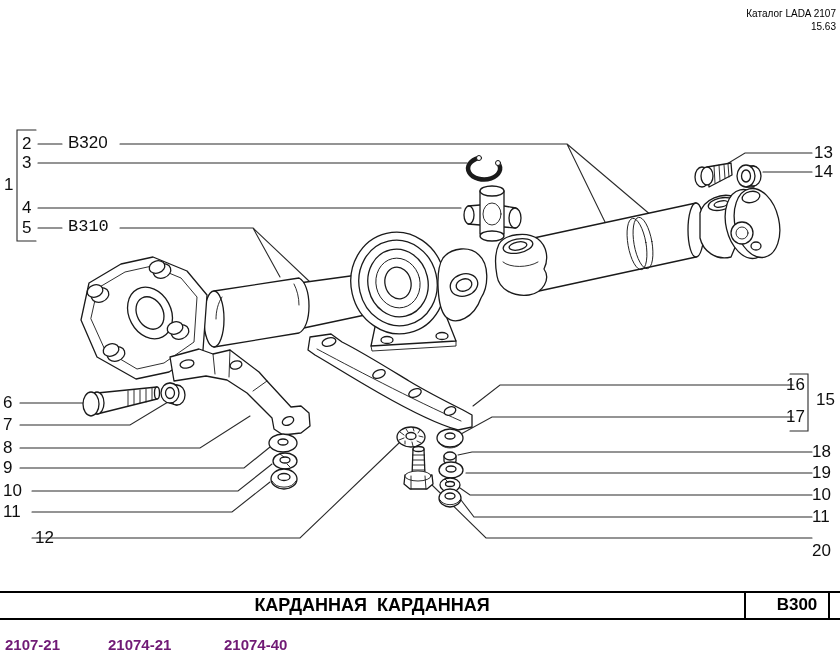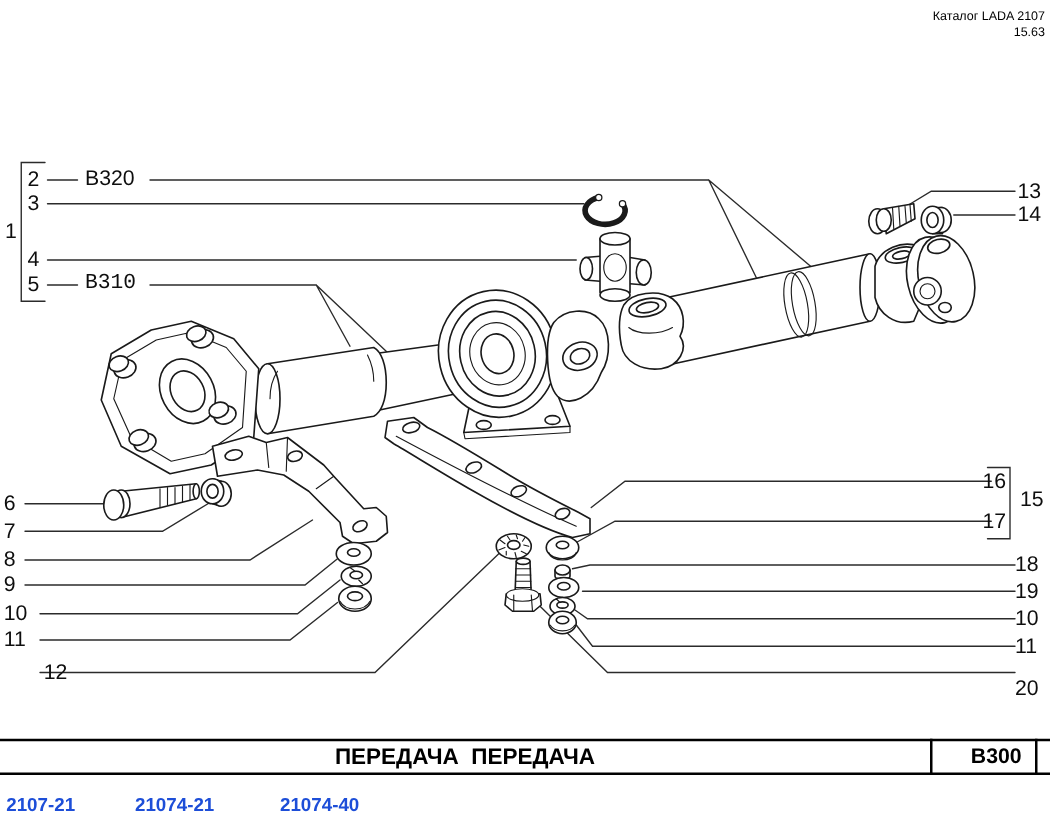--- a/index.html
+++ b/index.html
@@ -9,21 +9,21 @@
   .part{fill:#ffffff;stroke:#1a1a1a;stroke-width:1.3;stroke-linejoin:round;stroke-linecap:round;}
   .part .thin{stroke-width:0.9;}
   .ld{fill:none;stroke:#2b2b2b;stroke-width:1.1;stroke-linecap:round;}
   .co{position:absolute;font-size:17px;line-height:1;color:#0e0e0e;white-space:nowrap;}
   .hdr{position:absolute;right:4px;text-align:center;font-size:10px;line-height:1.15;color:#000;}
   .rule{position:absolute;background:#000;}
   .ft-title{position:absolute;left:0;top:595px;width:744px;text-align:center;
             font-weight:bold;font-size:18px;white-space:pre;color:#000;}
   .ft-code{position:absolute;left:744px;top:595px;width:106px;text-align:center;
            font-weight:bold;font-size:17px;color:#000;}
-  .model{position:absolute;top:636px;font-weight:bold;font-size:15px;color:#1d4ed8;}
+  .model{position:absolute;top:636px;font-weight:bold;font-size:15px;color:#701a75;}
 </style>
 </head>
 <body>
 
 <div id="page">
 
   <div class="hdr" style="top:8px;">Каталог LADA 2107</div>
   <div class="hdr" style="top:21px;">15.63</div>
 
   <svg id="diagram-svg" width="840" height="670" viewBox="0 0 840 670">
@@ -265,20 +265,20 @@
   <span class="co" style="left:812px;top:443px;">18</span>
   <span class="co" style="left:812px;top:464px;">19</span>
   <span class="co" style="left:812px;top:486px;">10</span>
   <span class="co" style="left:812px;top:508px;">11</span>
   <span class="co" style="left:812px;top:529px;margin-top:13px;">20</span>
 
   <div class="rule" style="left:0;top:591px;width:840px;height:2px;"></div>
   <div class="rule" style="left:0;top:618px;width:840px;height:2px;"></div>
   <div class="rule" style="left:744px;top:591px;width:2px;height:29px;"></div>
   <div class="rule" style="left:828px;top:591px;width:2px;height:29px;"></div>
-  <div class="ft-title">ПЕРЕДАЧА  ПЕРЕДАЧА</div>
+  <div class="ft-title">КАРДАННАЯ  КАРДАННАЯ</div>
   <div class="ft-code">B300</div>
 
   <span class="model" style="left:5px;">2107-21</span>
   <span class="model" style="left:108px;">21074-21</span>
   <span class="model" style="left:224px;">21074-40</span>
 
 </div>
 
 </body></html>

